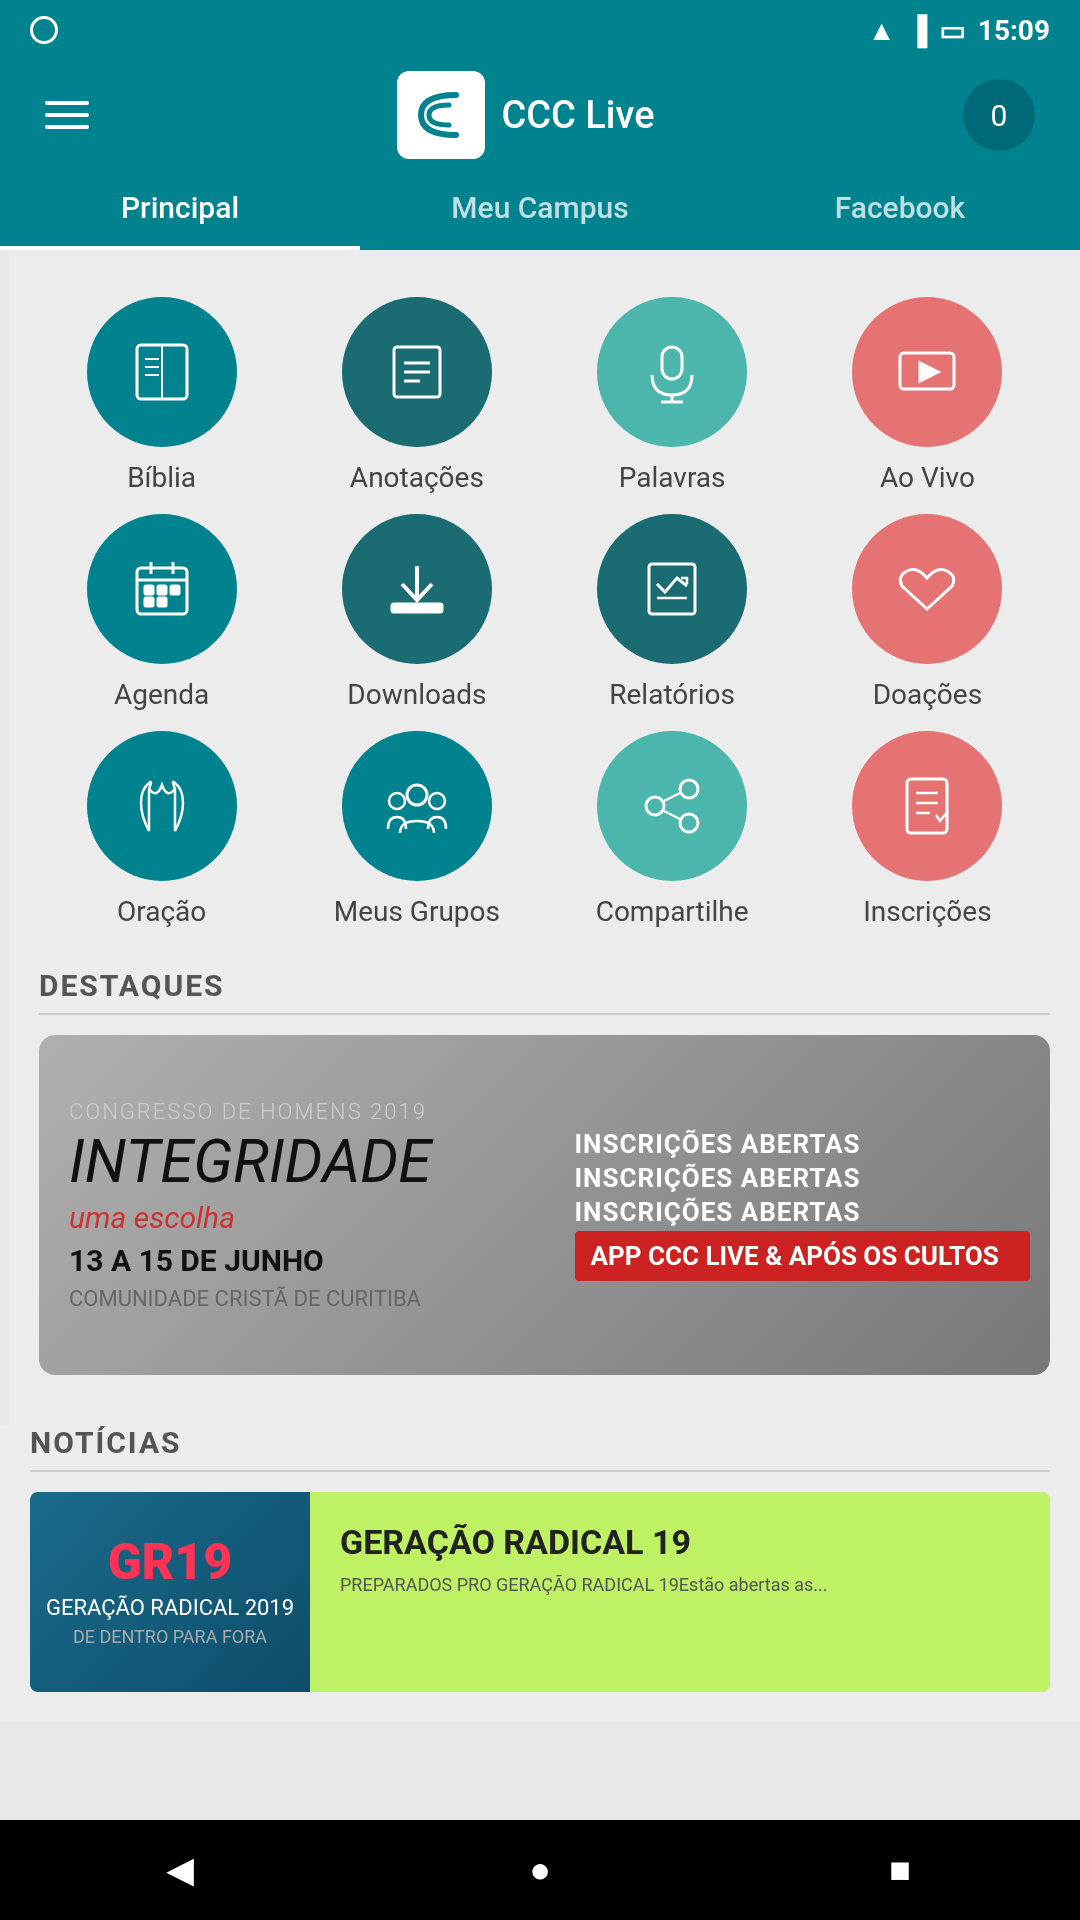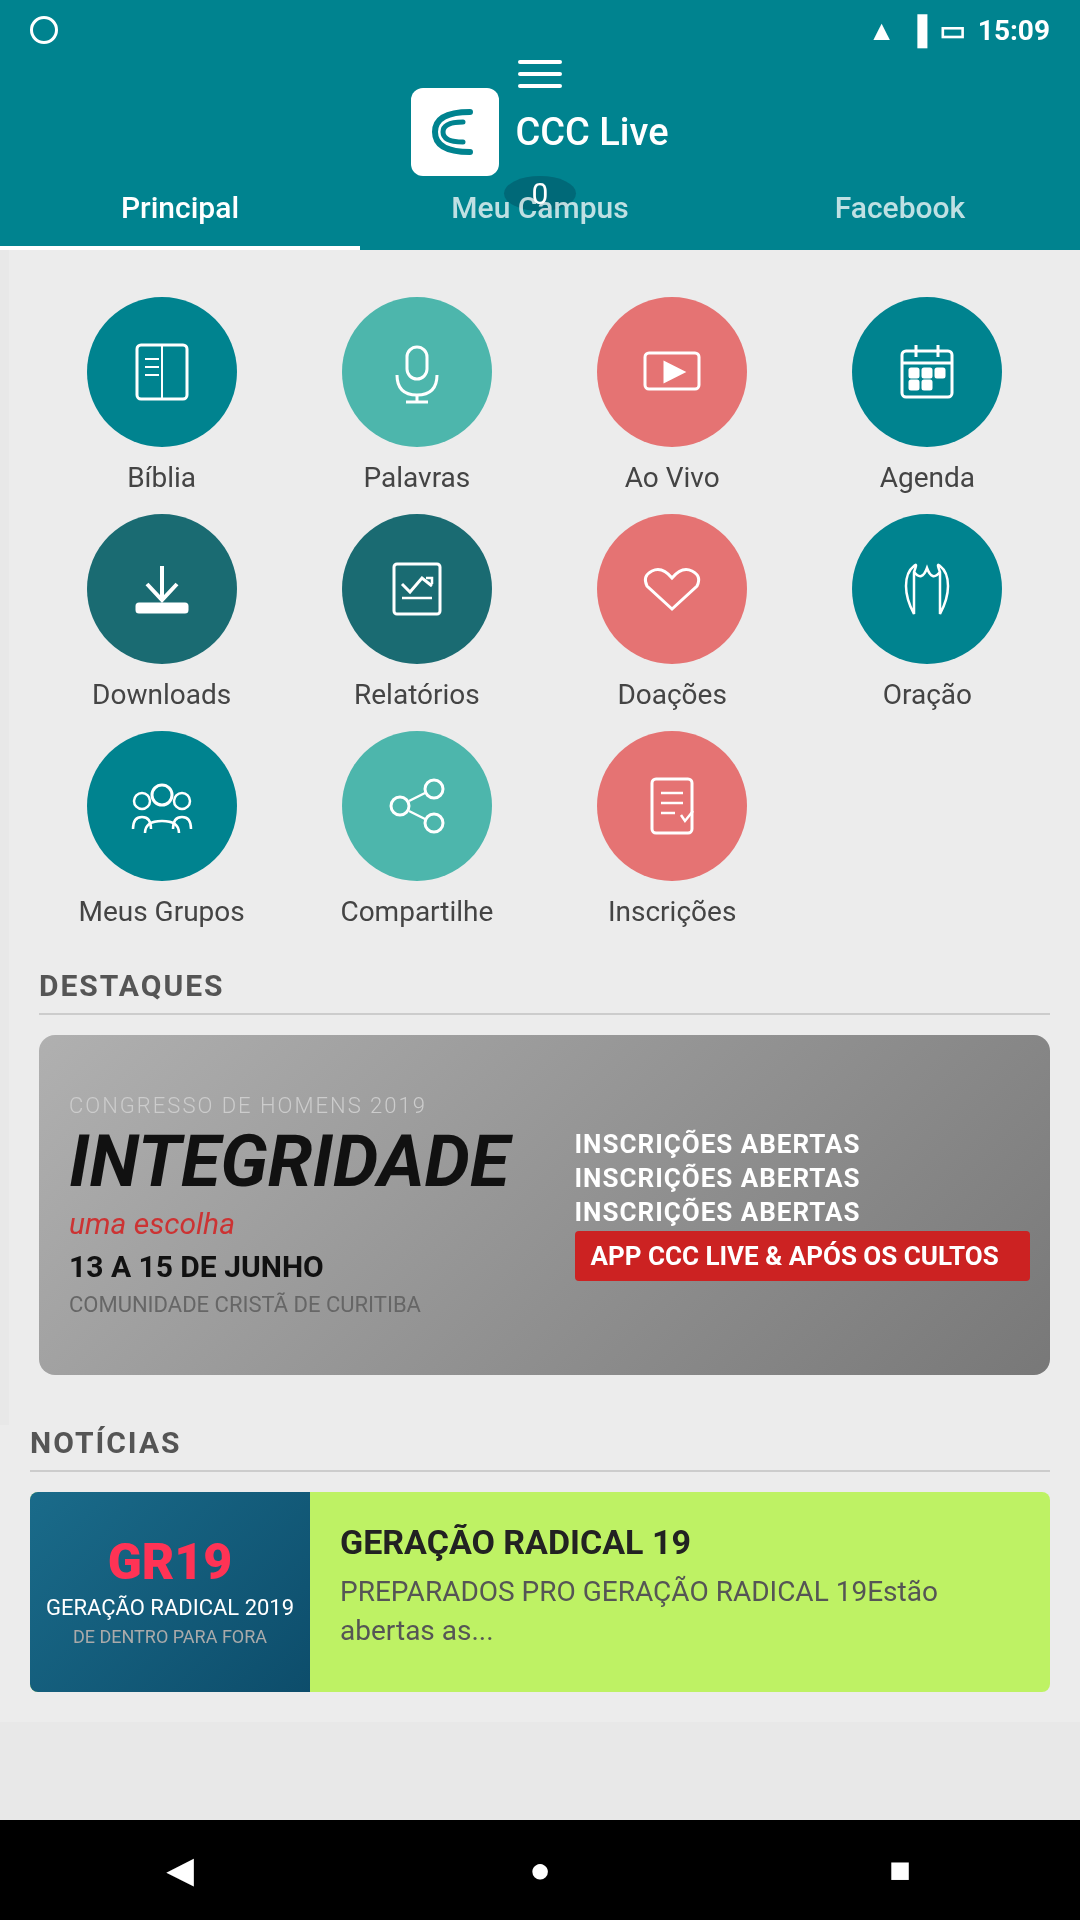--- a/index.html
+++ b/index.html
@@ -43,22 +43,21 @@
     }
 
     
     .top-bar {
       width: 100%;
       height: 110px;
       background: #00838f;
       display: flex;
       align-items: center;
       justify-content: space-between;
-      padding: 0 30px;
-      flex-direction: column;
+      padding: 0 45px;
     }
     .menu-icon {
       color: white;
       font-size: 44px;
       cursor: pointer;
       display: flex;
       flex-direction: column;
       gap: 8px;
     }
     .menu-icon span {
@@ -210,22 +209,22 @@
       flex-direction: column;
       gap: 8px;
     }
     .banner-congress {
       font-size: 22px;
       color: #ccc;
       letter-spacing: 2px;
       font-weight: 300;
     }
     .banner-title {
-      font-size: 72px;
-      font-weight: 700;
+      font-size: 60px;
+      font-weight: 400;
       color: #111;
       line-height: 1;
       font-style: italic;
       text-transform: uppercase;
     }
     .banner-subtitle {
       font-size: 30px;
       font-style: italic;
       color: #cc3333;
       font-weight: 400;
@@ -315,21 +314,21 @@
       display: flex;
       flex-direction: column;
       gap: 10px;
     }
     .news-title {
       font-size: 34px;
       font-weight: 700;
       color: #222;
     }
     .news-desc {
-      font-size: 28px;
+      font-size: 18px;
       color: #555;
       line-height: 1.4;
     }
 
     
     .bottom-nav {
       width: 100%;
       height: 100px;
       background: #000;
       display: flex;
@@ -406,20 +405,31 @@
             <rect x="10" y="8" width="50" height="54" rx="4" stroke="white" stroke-width="3"></rect>
             <line x1="35" y1="8" x2="35" y2="62" stroke="white" stroke-width="2"></line>
             <line x1="18" y1="22" x2="32" y2="22" stroke="white" stroke-width="2"></line>
             <line x1="18" y1="30" x2="32" y2="30" stroke="white" stroke-width="2"></line>
             <line x1="18" y1="38" x2="32" y2="38" stroke="white" stroke-width="2"></line>
           </svg>
       </div>
       <span class="grid-label">Bíblia</span>
     </div>
 
+    <div class="grid-item">
+      <div class="grid-circle teal-medium">
+        <svg viewBox="0 0 70 70">
+            <rect x="12" y="10" width="46" height="50" rx="3" stroke="white" stroke-width="3"></rect>
+            <line x1="22" y1="26" x2="48" y2="26" stroke="white" stroke-width="3"></line>
+            <line x1="22" y1="35" x2="48" y2="35" stroke="white" stroke-width="3"></line>
+            <line x1="22" y1="44" x2="38" y2="44" stroke="white" stroke-width="3"></line>
+          </svg>
+      </div>
+      <span class="grid-label">Anotações</span>
+    </div>
 
     <div class="grid-item">
       <div class="grid-circle teal-light">
         <svg viewBox="0 0 70 70">
             <rect x="25" y="10" width="20" height="32" rx="10" stroke="white" stroke-width="3"></rect>
             <path d="M15 38 Q15 58 35 58 Q55 58 55 38" stroke="white" stroke-width="3"></path>
             <line x1="35" y1="58" x2="35" y2="65" stroke="white" stroke-width="3"></line>
             <line x1="24" y1="65" x2="46" y2="65" stroke="white" stroke-width="3"></line>
           </svg>
       </div>

